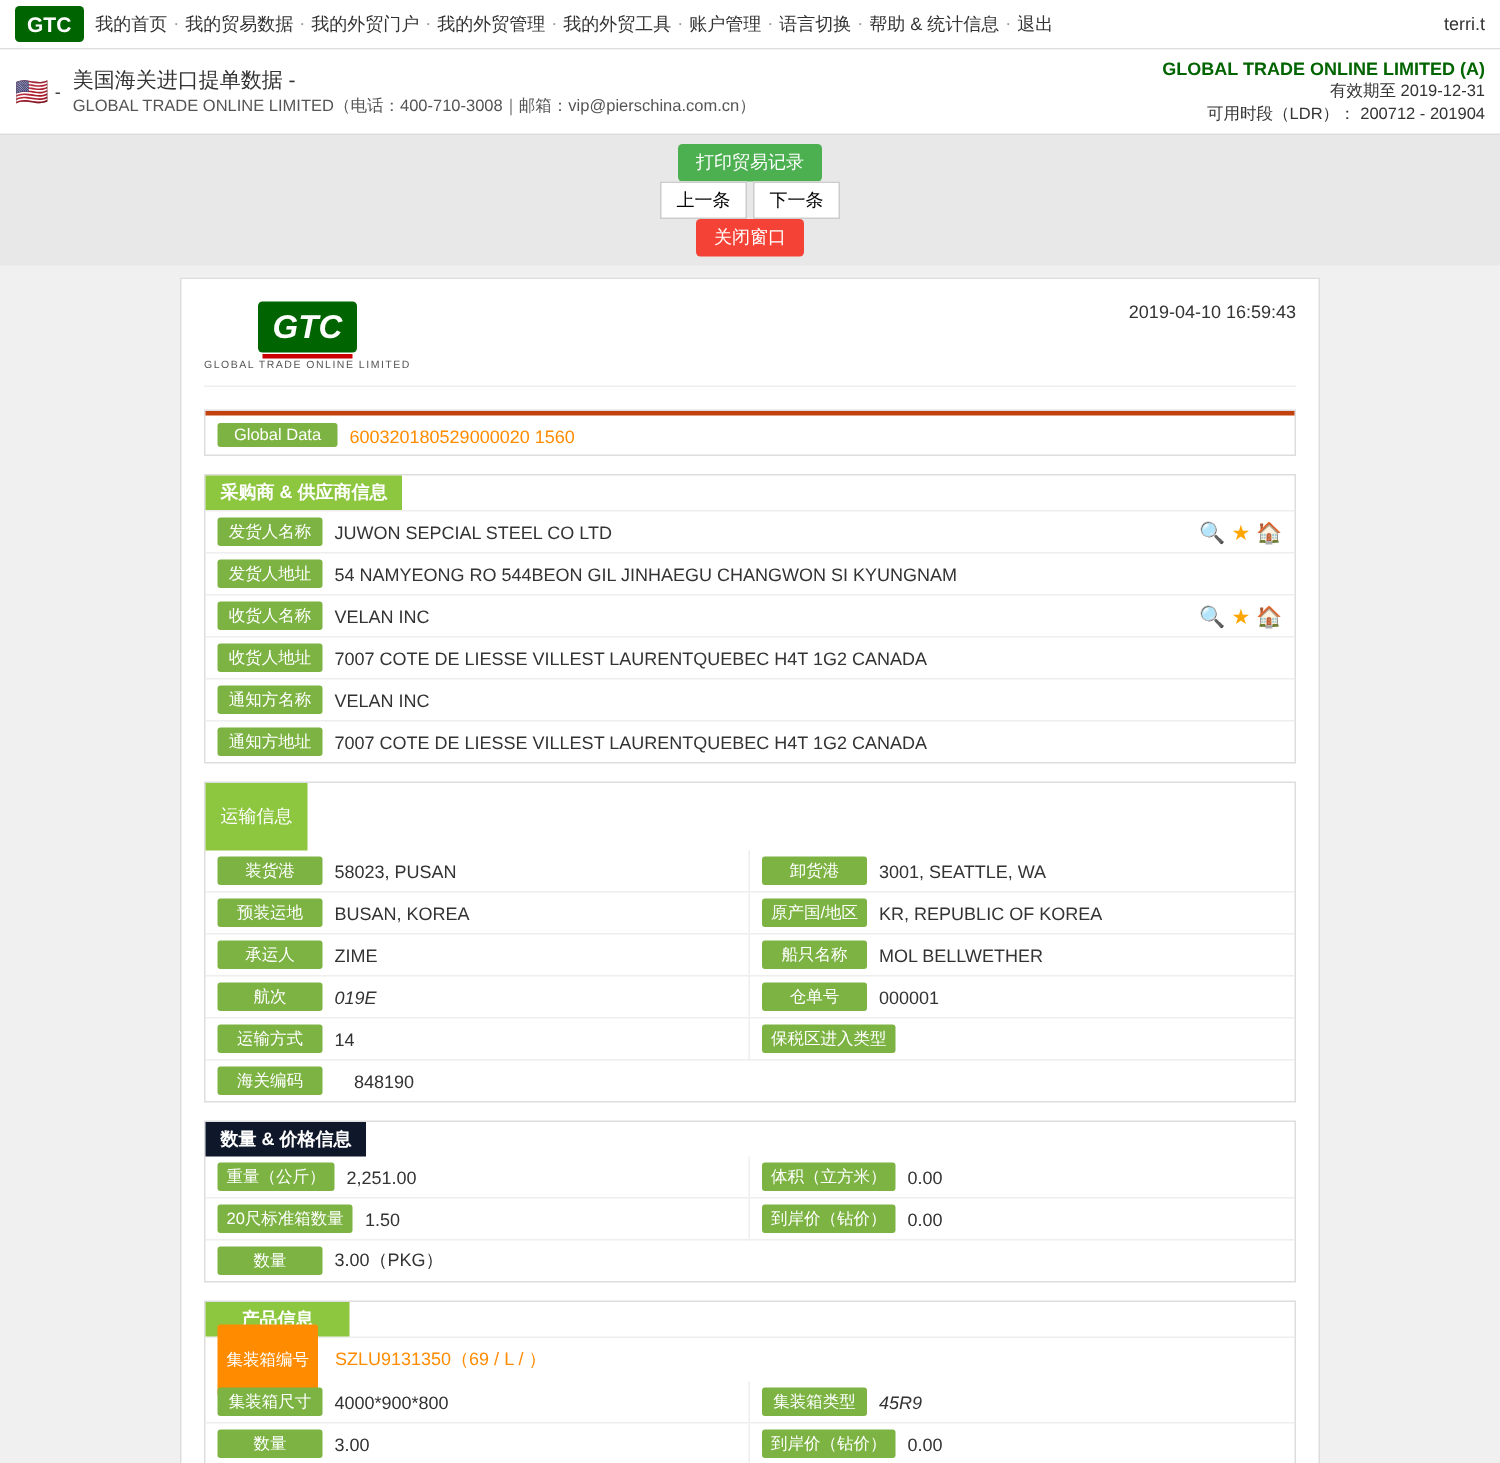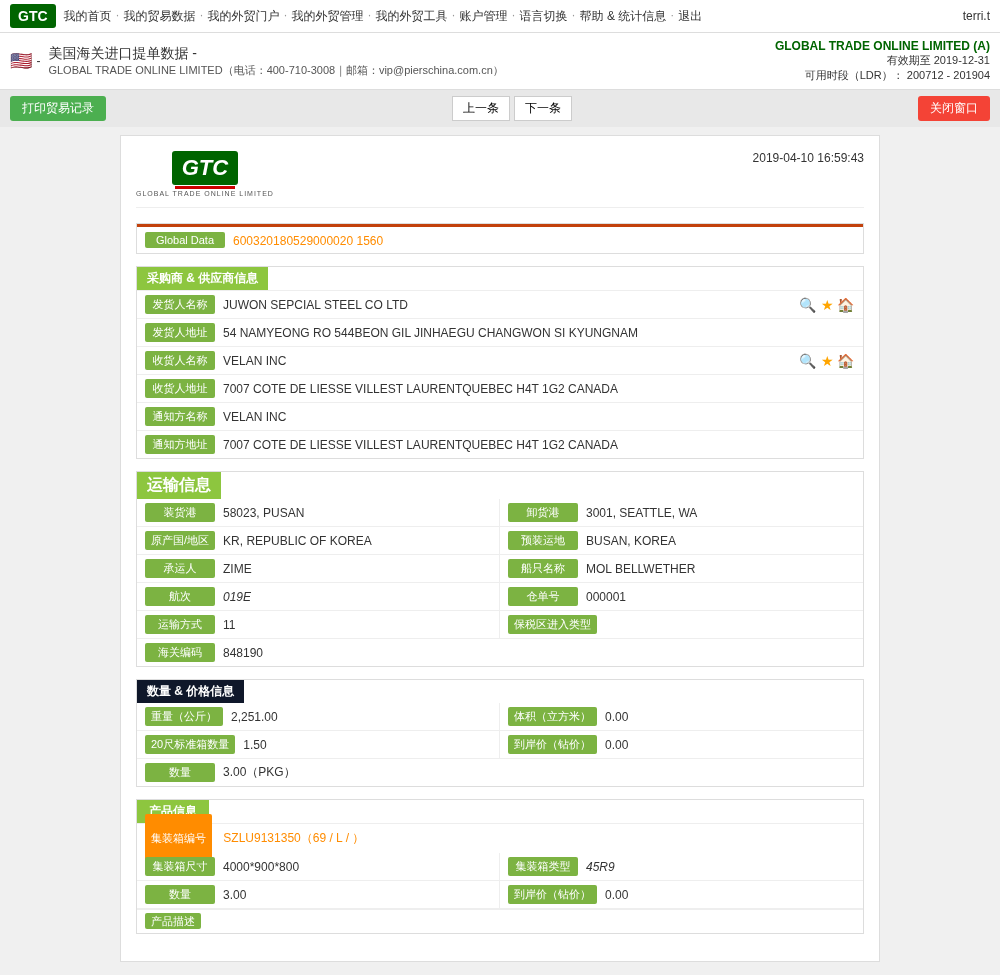--- a/index.html
+++ b/index.html
@@ -19,21 +19,21 @@
     .logo-area { display: flex; align-items: center; gap: 6px; }
     .logo-box { background: #006400; color: white; font-weight: bold; font-size: 14px; padding: 4px 8px; border-radius: 3px; }
     .flag-area { display: flex; align-items: center; gap: 4px; }
     .flag { font-size: 18px; }
     .header-title { font-size: 14px; color: #333; }
     .company-info { font-size: 11px; color: #555; }
     .header-bar-right { text-align: right; font-size: 11px; color: #333; }
     .company-name-right { color: #006400; font-weight: bold; font-size: 12px; }
     
     
-    .action-bar { background: #e8e8e8; padding: 6px 10px; display: flex; align-items: center; justify-content: space-between; }
+    .action-bar { background: #e8e8e8; padding: 6px 10px; display: flex; align-items: center; justify-content: space-between; flex-direction: column; }
     .btn-print { background: #4CAF50; color: white; border: none; padding: 4px 12px; cursor: pointer; border-radius: 3px; font-size: 12px; }
     .btn-nav { background: #fff; border: 1px solid #ccc; padding: 3px 10px; cursor: pointer; font-size: 12px; }
     .btn-close { background: #f44336; color: white; border: none; padding: 4px 12px; cursor: pointer; border-radius: 3px; font-size: 12px; }
     .nav-btns { display: flex; gap: 4px; }
     
     
     .main-content { background: #fff; margin: 8px auto; max-width: 760px; padding: 15px; border: 1px solid #ddd; }
     
     
     .doc-header { display: flex; justify-content: space-between; align-items: flex-start; margin-bottom: 15px; padding-bottom: 10px; border-bottom: 1px solid #eee; }
@@ -194,63 +194,63 @@
       <span class="field-label-sm">通知方名称</span>
       <span class="field-value" style="margin-left:8px;">VELAN INC</span>
     </div>
     <div class="supplier-row">
       <span class="field-label-sm">通知方地址</span>
       <span class="field-value" style="margin-left:8px;">7007 COTE DE LIESSE VILLEST LAURENTQUEBEC H4T 1G2 CANADA</span>
     </div>
   </div>
 
   <div class="info-section">
-    <div style="background:#8dc63f; display:inline-block; color:white; padding:3px 10px; font-size:16px; font-weight:bold;">运输信息</div>
+    <div style="background:#8dc63f; display:inline-block; color:white; padding:14px 10px; font-size:12px; font-weight:normal;">运输信息</div>
     <div class="transport-grid">
       <div class="transport-cell">
         <span class="field-label-sm">装货港</span>
         <span class="field-value" style="margin-left:8px;">58023, PUSAN</span>
       </div>
       <div class="transport-cell">
         <span class="field-label-sm">卸货港</span>
         <span class="field-value" style="margin-left:8px;">3001, SEATTLE, WA</span>
       </div>
       <div class="transport-cell">
+        <span class="field-label-sm">预装运地</span>
+        <span class="field-value" style="margin-left:8px;">BUSAN, KOREA</span>
+      </div>
+      <div class="transport-cell">
         <span class="field-label-sm">原产国/地区</span>
         <span class="field-value" style="margin-left:8px;">KR, REPUBLIC OF KOREA</span>
       </div>
       <div class="transport-cell">
-        <span class="field-label-sm">预装运地</span>
-        <span class="field-value" style="margin-left:8px;">BUSAN, KOREA</span>
-      </div>
-      <div class="transport-cell">
         <span class="field-label-sm">承运人</span>
         <span class="field-value" style="margin-left:8px;">ZIME</span>
       </div>
       <div class="transport-cell">
         <span class="field-label-sm">船只名称</span>
         <span class="field-value" style="margin-left:8px;">MOL BELLWETHER</span>
       </div>
       <div class="transport-cell">
         <span class="field-label-sm">航次</span>
         <span class="field-value" style="margin-left:8px;font-style:italic;">019E</span>
       </div>
       <div class="transport-cell">
         <span class="field-label-sm">仓单号</span>
         <span class="field-value" style="margin-left:8px;">000001</span>
       </div>
       <div class="transport-cell">
         <span class="field-label-sm">运输方式</span>
-        <span class="field-value" style="margin-left:8px;">11</span>
+        <span class="field-value" style="margin-left:8px;">14</span>
       </div>
       <div class="transport-cell">
         <span class="field-label-sm">保税区进入类型</span>
         <span class="field-value" style="margin-left:8px;"></span>
       </div>
-      <div class="transport-cell-full" style="border-bottom:none;">
+      <div class="transport-cell-full" style="border-bottom:none;gap:13px;">
         <span class="field-label-sm">海关编码</span>
         <span class="field-value" style="margin-left:8px;">848190</span>
       </div>
     </div>
   </div>
 
   <div class="info-section">
     <div style="background:#0f172a; display:inline-block; color:white; padding:3px 10px; font-size:12px; font-weight:bold;">数量 &amp; 价格信息</div>
     <div class="transport-grid">
       <div class="transport-cell">
@@ -270,21 +270,21 @@
         <span class="field-value" style="margin-left:8px;">0.00</span>
       </div>
       <div class="transport-cell-full" style="border-bottom:none;">
         <span class="field-label-sm">数量</span>
         <span class="field-value" style="margin-left:8px;">3.00（PKG）</span>
       </div>
     </div>
   </div>
 
   <div class="product-section">
-    <div style="background:#8dc63f; display:inline-block; color:white; padding:3px 12px; font-size:12px; font-weight:bold;">产品信息</div>
+    <div style="background:#8dc63f; display:inline-block; color:white; padding:3px 24px; font-size:12px; font-weight:bold;">产品信息</div>
     <div style="padding:6px 8px; border-top:1px solid #eee;">
       <span class="field-label-orange">集装箱编号</span>
       <span class="field-value value-orange" style="margin-left:8px;">SZLU9131350（69 / L / ）</span>
     </div>
     <div class="transport-grid">
       <div class="transport-cell">
         <span class="field-label-sm">集装箱尺寸</span>
         <span class="field-value" style="margin-left:8px;">4000*900*800</span>
       </div>
       <div class="transport-cell">

